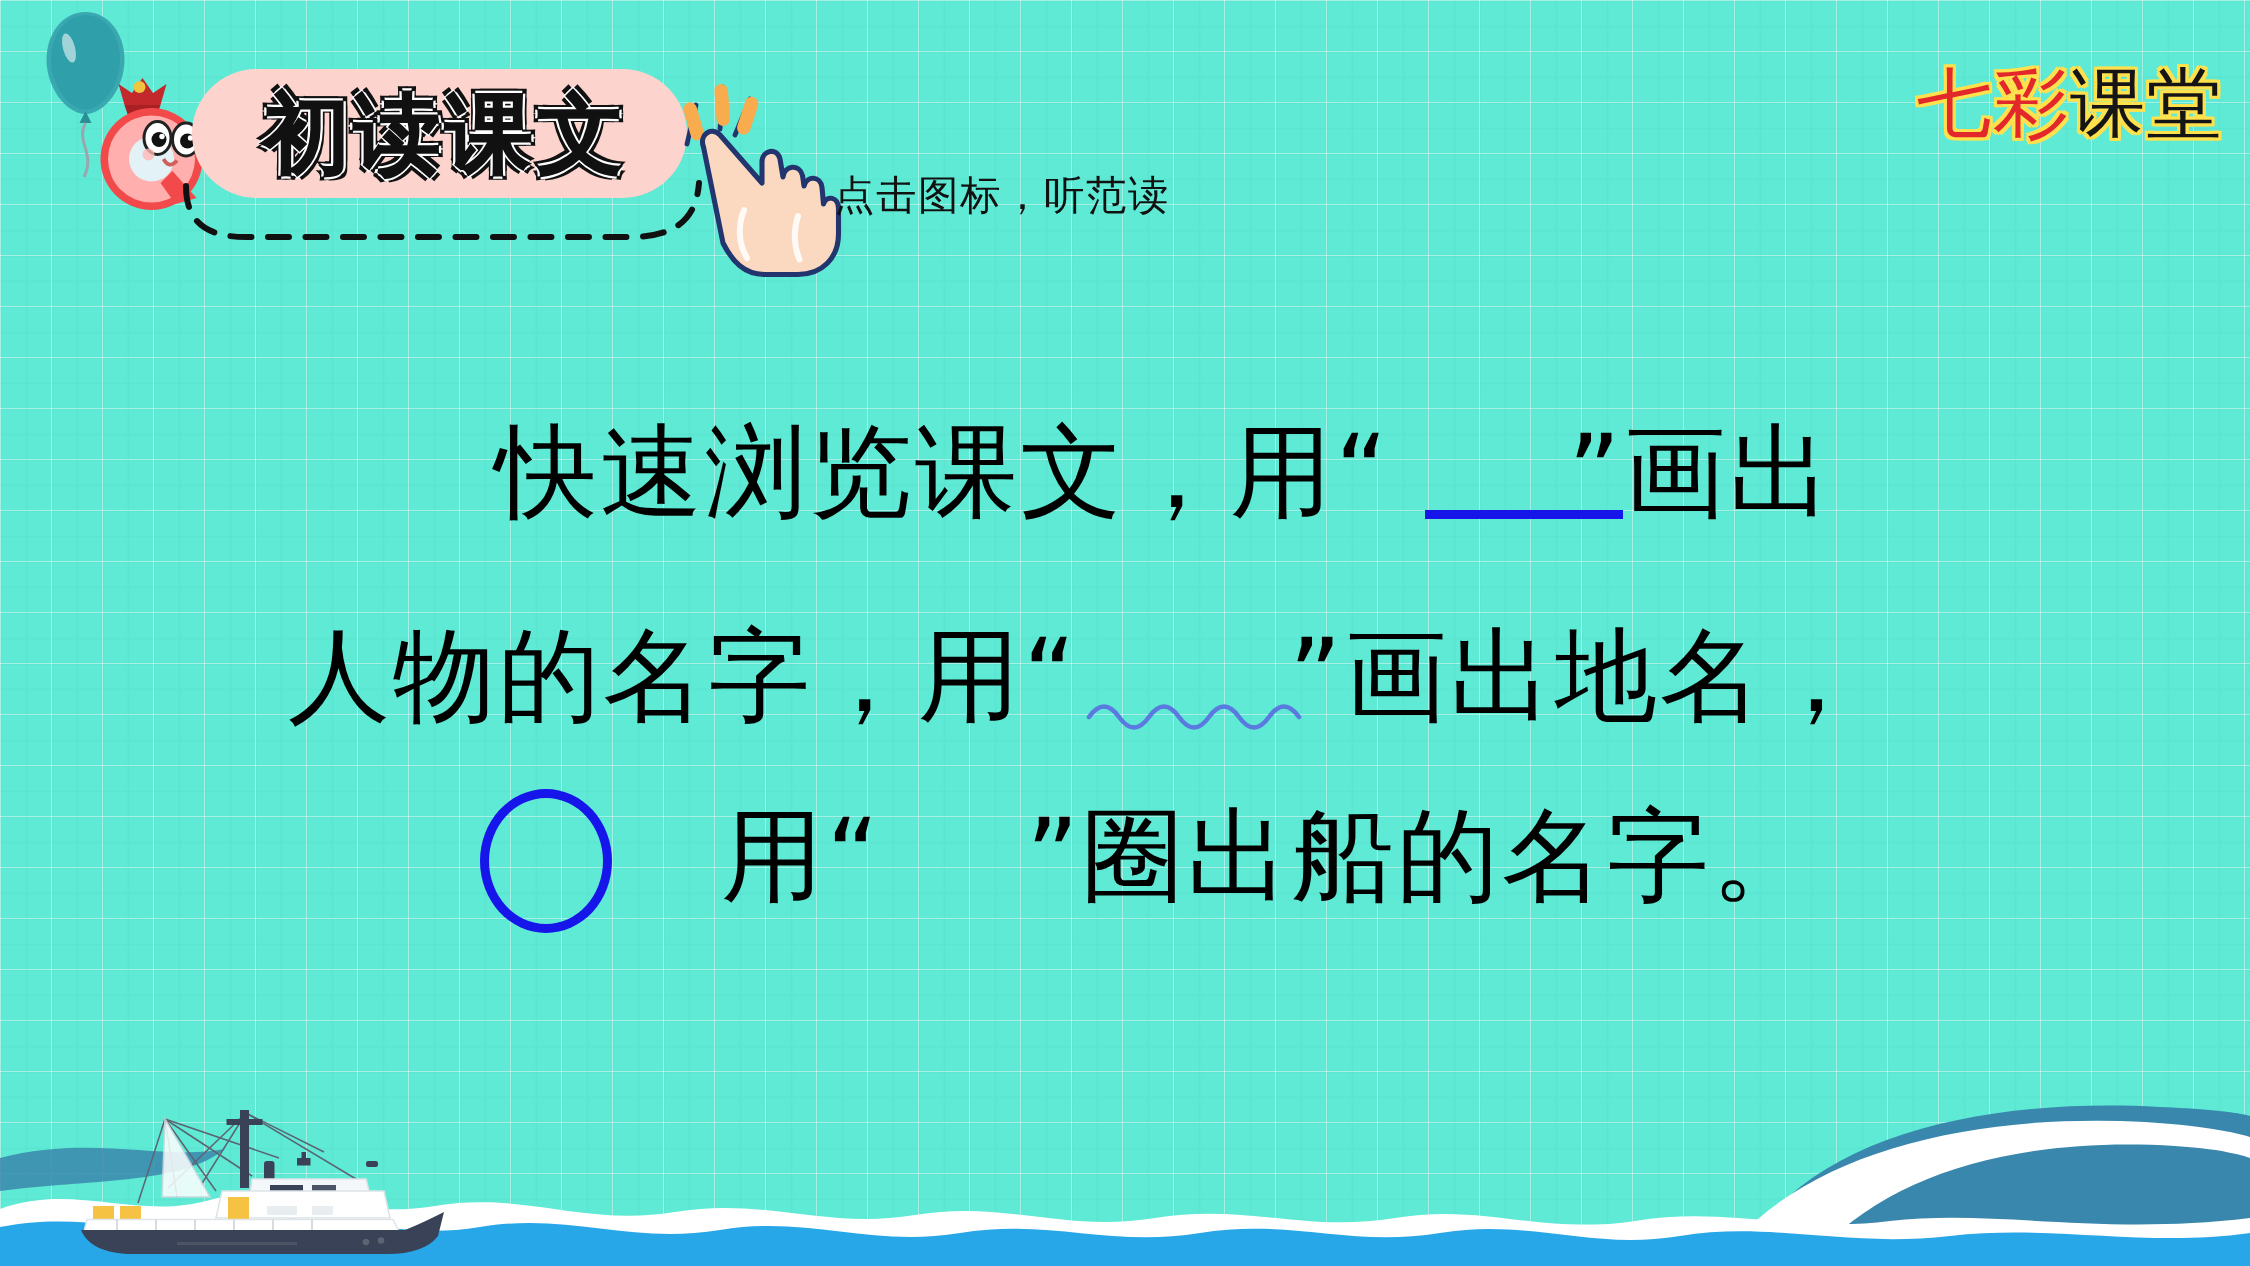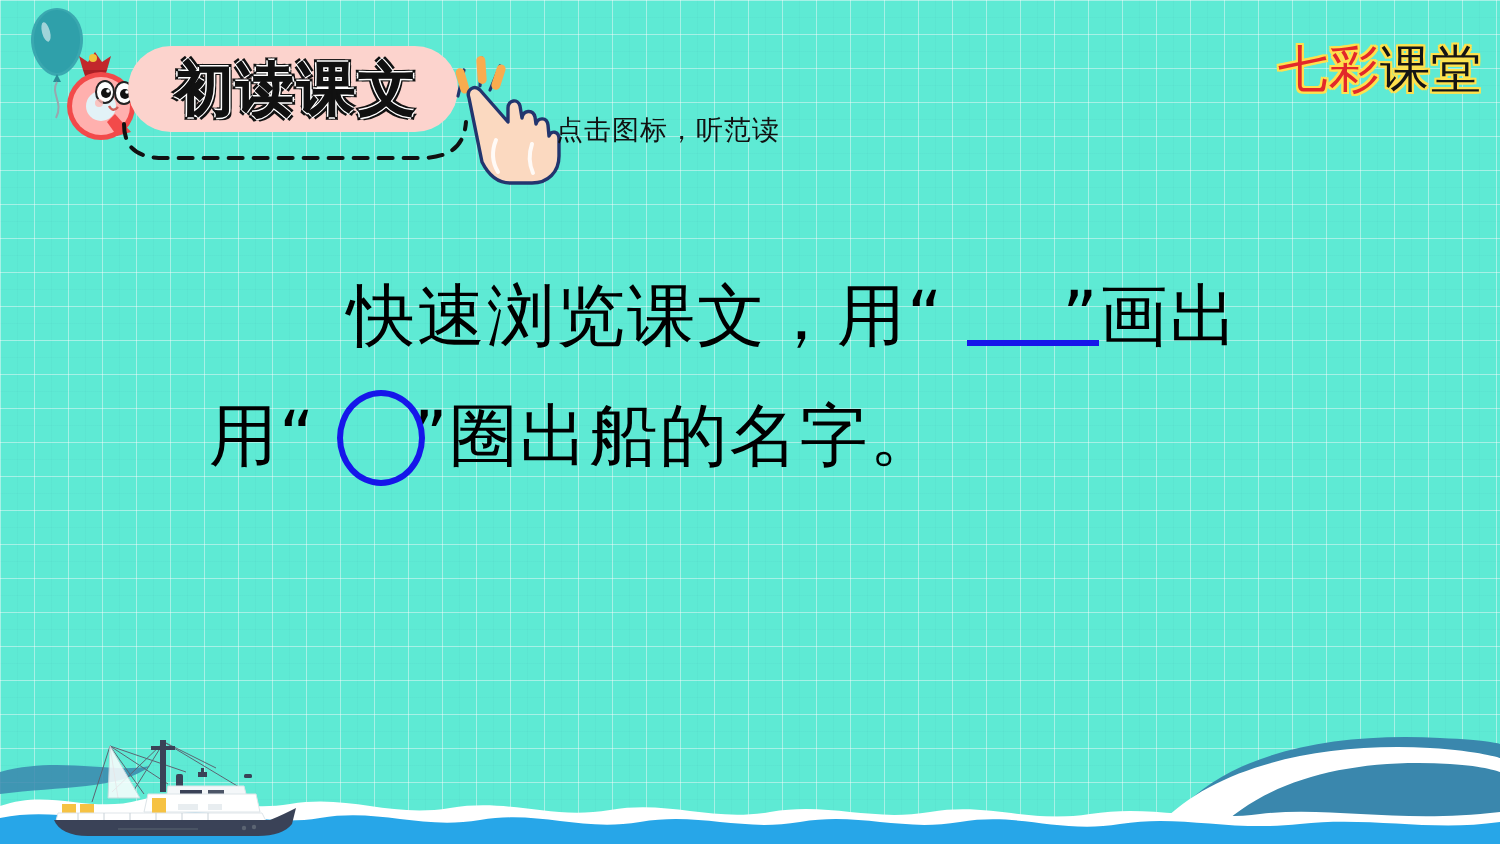--- a/index.html
+++ b/index.html
@@ -88,35 +88,35 @@
                  2px 2px 0 #ffe14d, -2px 2px 0 #ffe14d, 2px -2px 0 #ffe14d, -2px -2px 0 #ffe14d;
   }
   #brand-classroom {
     color:#151515;
     text-shadow: 2px 0 0 #ffe14d, -2px 0 0 #ffe14d, 0 2px 0 #ffe14d, 0 -2px 0 #ffe14d,
                  2px 2px 0 #ffe14d, -2px 2px 0 #ffe14d, 2px -2px 0 #ffe14d, -2px -2px 0 #ffe14d;
   }
 
   
   #body-text {
-    position:absolute; left:0; top:262px; width:1500px;padding-left:17px;
+    position:absolute; left:0; top:262px; width:1500px;
   }
   .body-line {
     position:relative;
     font-family:"DejaVu Sans", sans-serif;
     font-size:68px;
     color:#000;
     letter-spacing:2px;
     white-space:nowrap;
     height:108px;
     line-height:108px;
   }
   #line-1 { padding-left:330px; }
   #line-2 { padding-left:192px; margin-top:28px; }
-  #line-3 { padding-left:192px; margin-top:12px; }
+  #line-3 { padding-left:192px; margin-top:12px;text-align:center; }
 
   .gap-wide  { display:inline-block; width:118px; }
   .gap-wide2 { display:inline-block; width:140px; }
   .gap-circ  { display:inline-block; width:96px; }
 
   
   #blue-underline {
     position:absolute; left:950px; top:78px;
     width:132px; height:6px; background:#1616ea;
   }
@@ -206,20 +206,26 @@
     <span class="brand-part" id="brand-colorful">七彩</span><span class="brand-part" id="brand-classroom">课堂</span>
   </div>
 
   <div id="body-text">
 
     <div class="body-line" id="line-1">
       <span>快速浏览课文，用“</span><span class="gap-wide"></span><span>”画出</span>
       <div id="blue-underline"></div>
     </div>
 
+    <div class="body-line" id="line-2">
+      <span>人物的名字，用“</span><span class="gap-wide2"></span><span>”画出地名，</span>
+      <svg id="blue-wave" viewBox="0 0 160 34">
+        <path d="M2 20 q10 -14 20 0 t20 0 t20 0 t20 0 t20 0 t20 0 t20 0" stroke="#5a7ae0" stroke-width="3" fill="none" stroke-linecap="round"></path>
+      </svg>
+    </div>
 
     <div class="body-line" id="line-3">
       <span>用“</span><span class="gap-circ"></span><span>”圈出船的名字。</span>
       <div id="blue-ellipse"></div>
     </div>
   </div>
 
   <div id="bottom-scene">
 
     <svg id="waves-decoration" viewBox="0 0 1500 130" preserveAspectRatio="none">

